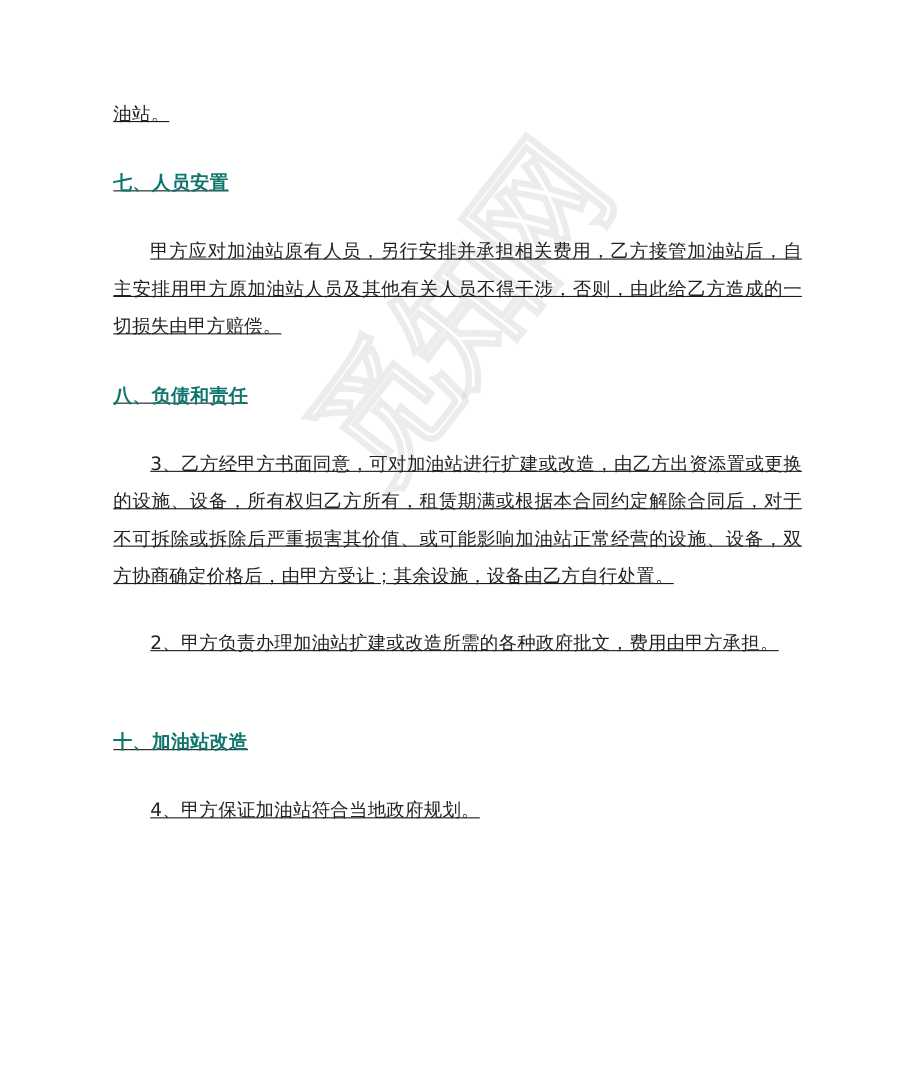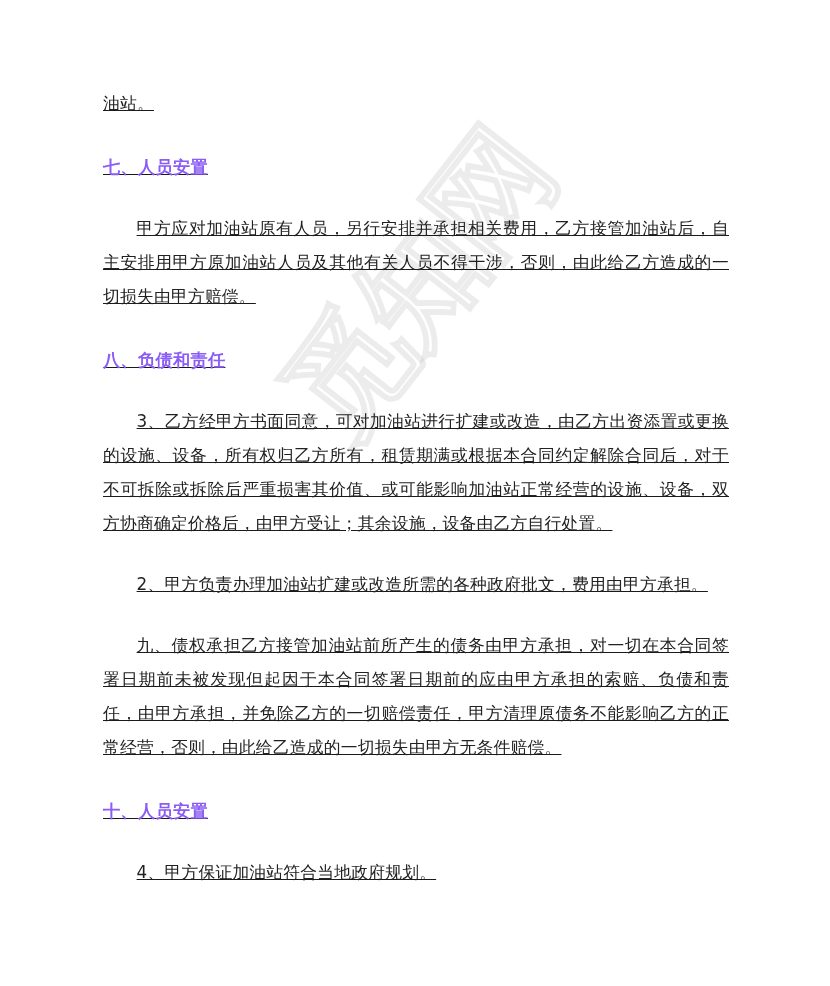--- a/index.html
+++ b/index.html
@@ -40,21 +40,21 @@
       color: #222222;
     }
     .para.indent {
       text-indent: 2em;
     }
     .heading {
       font-size: 17.2px;
       font-weight: bold;
       line-height: 34px;
       margin: 0;
-      color: #8b5cf6;
+      color: #0f766e;
       letter-spacing: 0.3px;
     }
     .gap-sm { height: 27px; }
     .gap-md { height: 30px; }
 
     .watermark {
       position: absolute;
       left: 250px;
       top: 370px;
       font-size: 120px;
@@ -95,24 +95,23 @@
     <div class="gap-sm"></div>
 
     <p class="para indent">3、乙方经甲方书面同意，可对加油站进行扩建或改造，由乙方出资添置或更换的设施、设备，所有权归乙方所有，租赁期满或根据本合同约定解除合同后，对于不可拆除或拆除后严重损害其价值、或可能影响加油站正常经营的设施、设备，双方协商确定价格后，由甲方受让；其余设施，设备由乙方自行处置。</p>
 
     <div class="gap-sm"></div>
 
     <p class="para indent">2、甲方负责办理加油站扩建或改造所需的各种政府批文，费用由甲方承担。</p>
 
     <div class="gap-sm"></div>
 
-    <p class="para indent">九、债权承担乙方接管加油站前所产生的债务由甲方承担，对一切在本合同签署日期前未被发现但起因于本合同签署日期前的应由甲方承担的索赔、负债和责任，由甲方承担，并免除乙方的一切赔偿责任，甲方清理原债务不能影响乙方的正常经营，否则，由此给乙造成的一切损失由甲方无条件赔偿。</p>
 
     <div class="gap-md"></div>
 
-    <h2 class="heading">十、人员安置</h2>
+    <h2 class="heading">十、加油站改造</h2>
 
     <div class="gap-sm"></div>
 
     <p class="para indent">4、甲方保证加油站符合当地政府规划。</p>
 
   </div>
 </div>
 
 </body></html>

